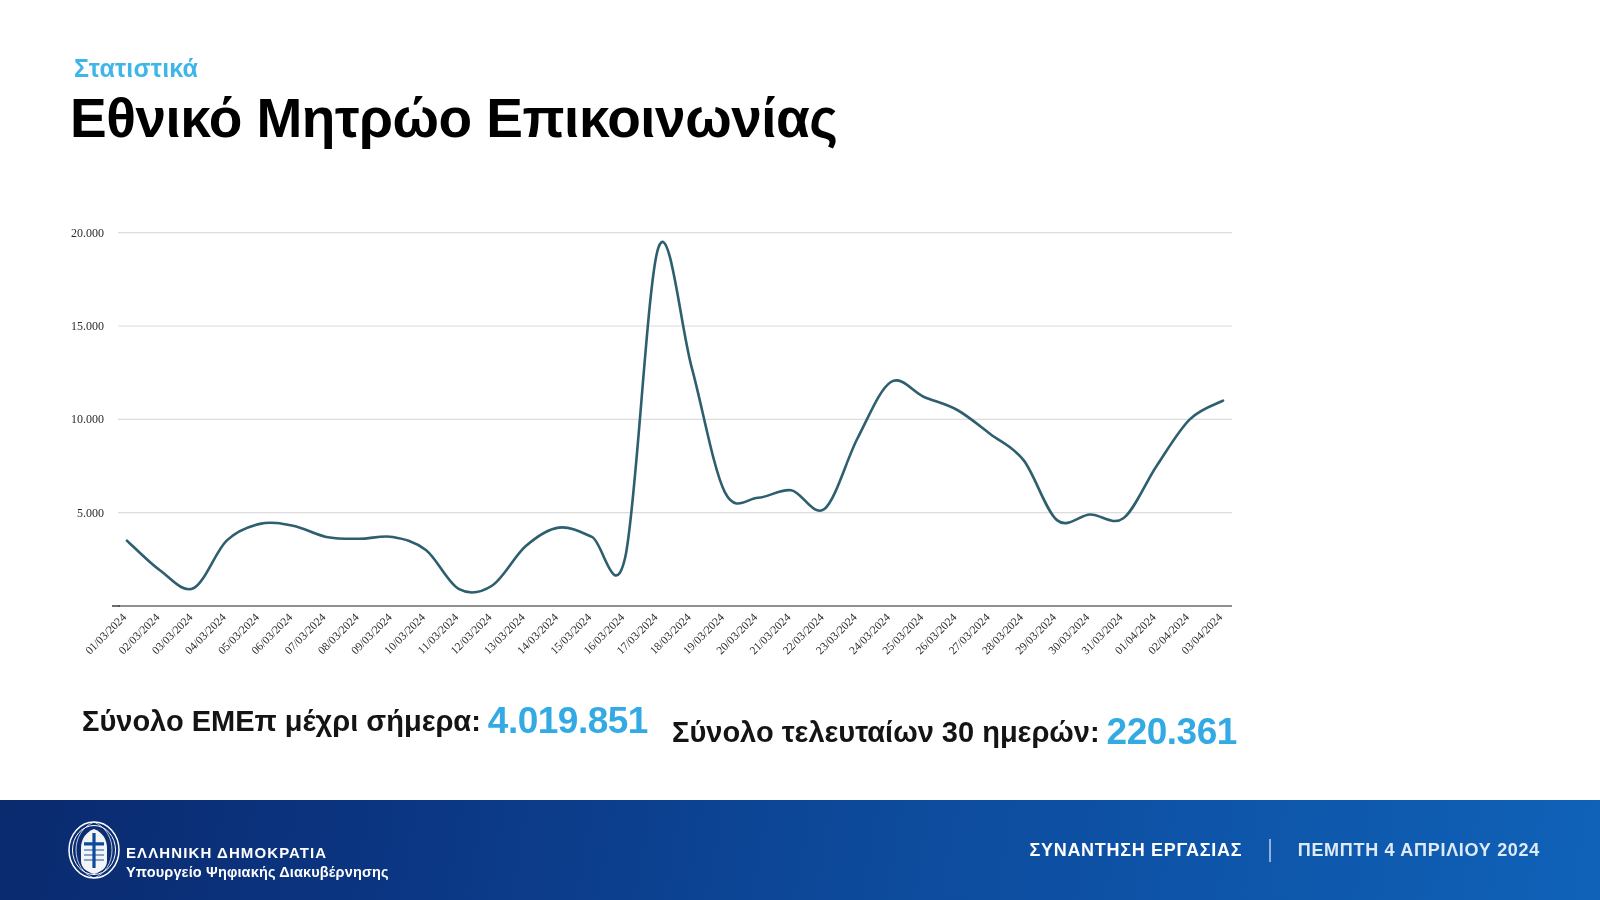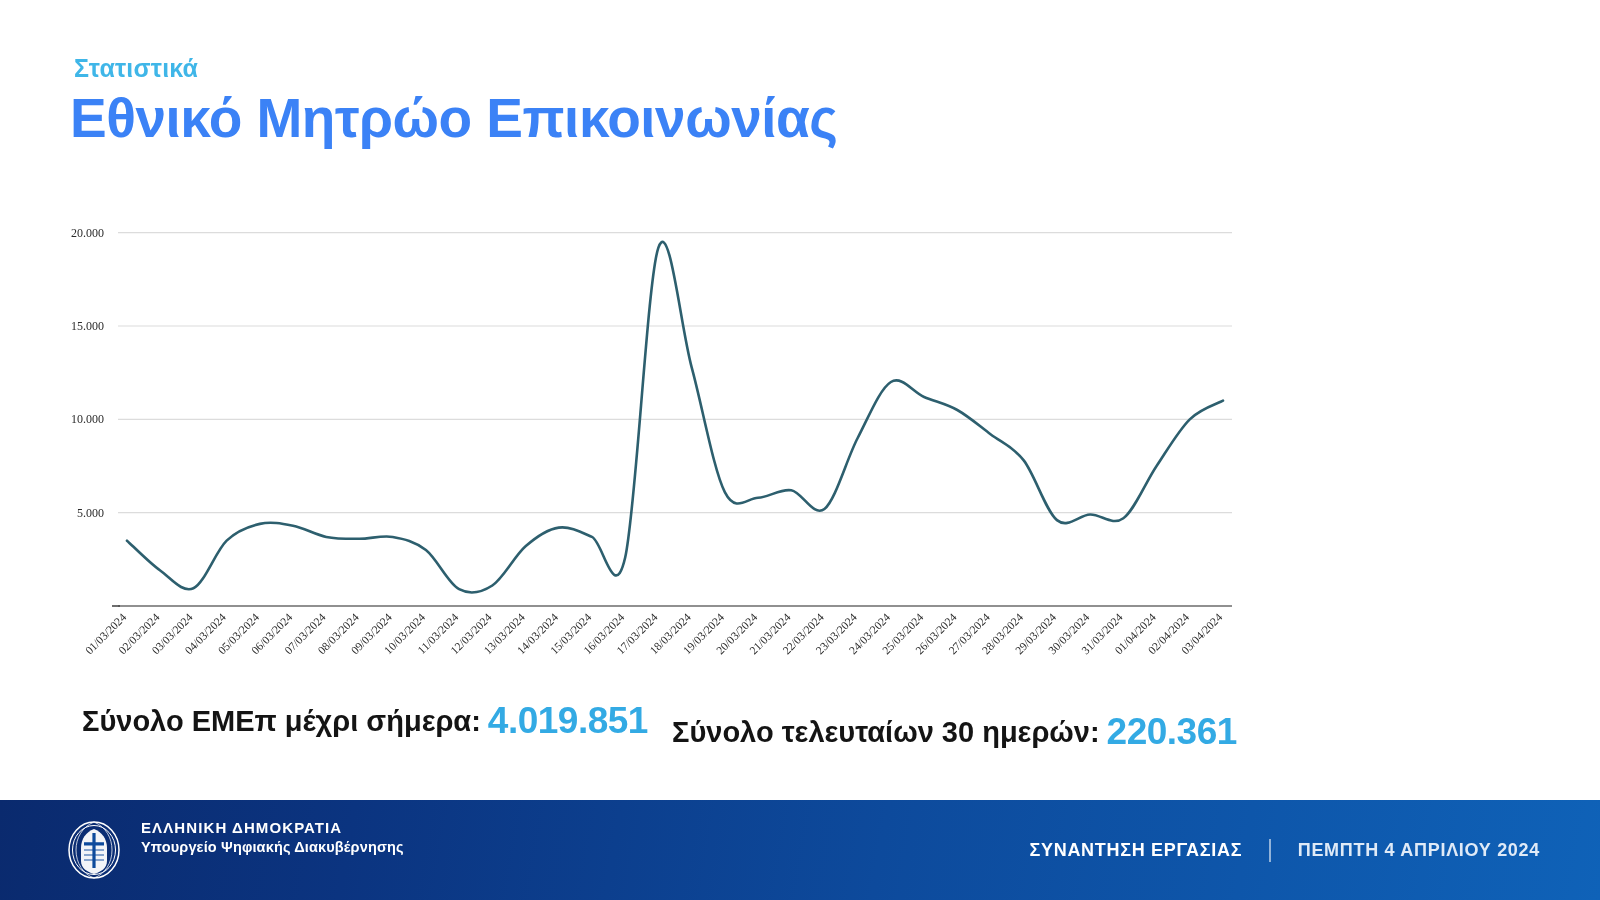--- a/index.html
+++ b/index.html
@@ -13,21 +13,21 @@
 
   
   .eyebrow {
     position: absolute; left: 74px; top: 54px;
     font-size: 25px; font-weight: 600; letter-spacing: .2px;
     color: #3fb6e8;
   }
   .title {
     position: absolute; left: 70px; top: 86px;
     font-size: 55px; font-weight: 700; letter-spacing: -.5px;
-    color: #3b82f6;
+    color: #000000;
     white-space: nowrap;
   }
 
   
   .chart-area { position: absolute; left: 0; top: 190px; width: 1300px; height: 440px; }
   .chart-svg { display: block; }
 
   .ylabel { font-size: 12px; fill: #2b2b2b; font-family: "Liberation Serif", serif; }
   .gridline { stroke: #dcdcdc; stroke-width: 1.1; }
   .axisline { stroke: #6b6b6b; stroke-width: 1.6; }
@@ -44,21 +44,21 @@
   .total-block.two  { left: 672px; top: 11px; }
   .total-value { color: #33aae4; font-size: 37px; font-weight: 700; margin-left: 7px;
                  letter-spacing: -.5px; vertical-align: -2px; }
 
   
   .footer {
     position: absolute; left: 0; bottom: 0; width: 1600px; height: 100px;
     background: linear-gradient(100deg, #0a2a6e 0%, #0b3480 22%, #0d4a9c 55%, #0f62b8 100%);
     display: flex; align-items: center; justify-content: space-between;
   }
-  .footer-left { display: flex; align-items: flex-start; gap: 15px; margin-left: 62px; }
+  .footer-left { display: flex; align-items: flex-end; margin-left: 62px; }
   .emblem { width: 64px; height: 64px; flex: 0 0 64px; }
   .gov-text { color: #ffffff; line-height: 1.32; }
   .gov-l1 { font-size: 15px; font-weight: 700; letter-spacing: 1.1px; }
   .gov-l2 { font-size: 14.5px; font-weight: 700; letter-spacing: .15px; }
   .footer-right { margin-right: 60px; display: flex; align-items: center; gap: 27px;
                   white-space: nowrap; }
   .meeting { color: #ffffff; font-size: 18px; font-weight: 700; letter-spacing: .7px; }
   .divider-v { width: 1.5px; height: 23px; background: rgba(255,255,255,.55); }
   .meeting-date { color: #dfeaf7; font-size: 18px; font-weight: 700; letter-spacing: .7px; }
 </style>

